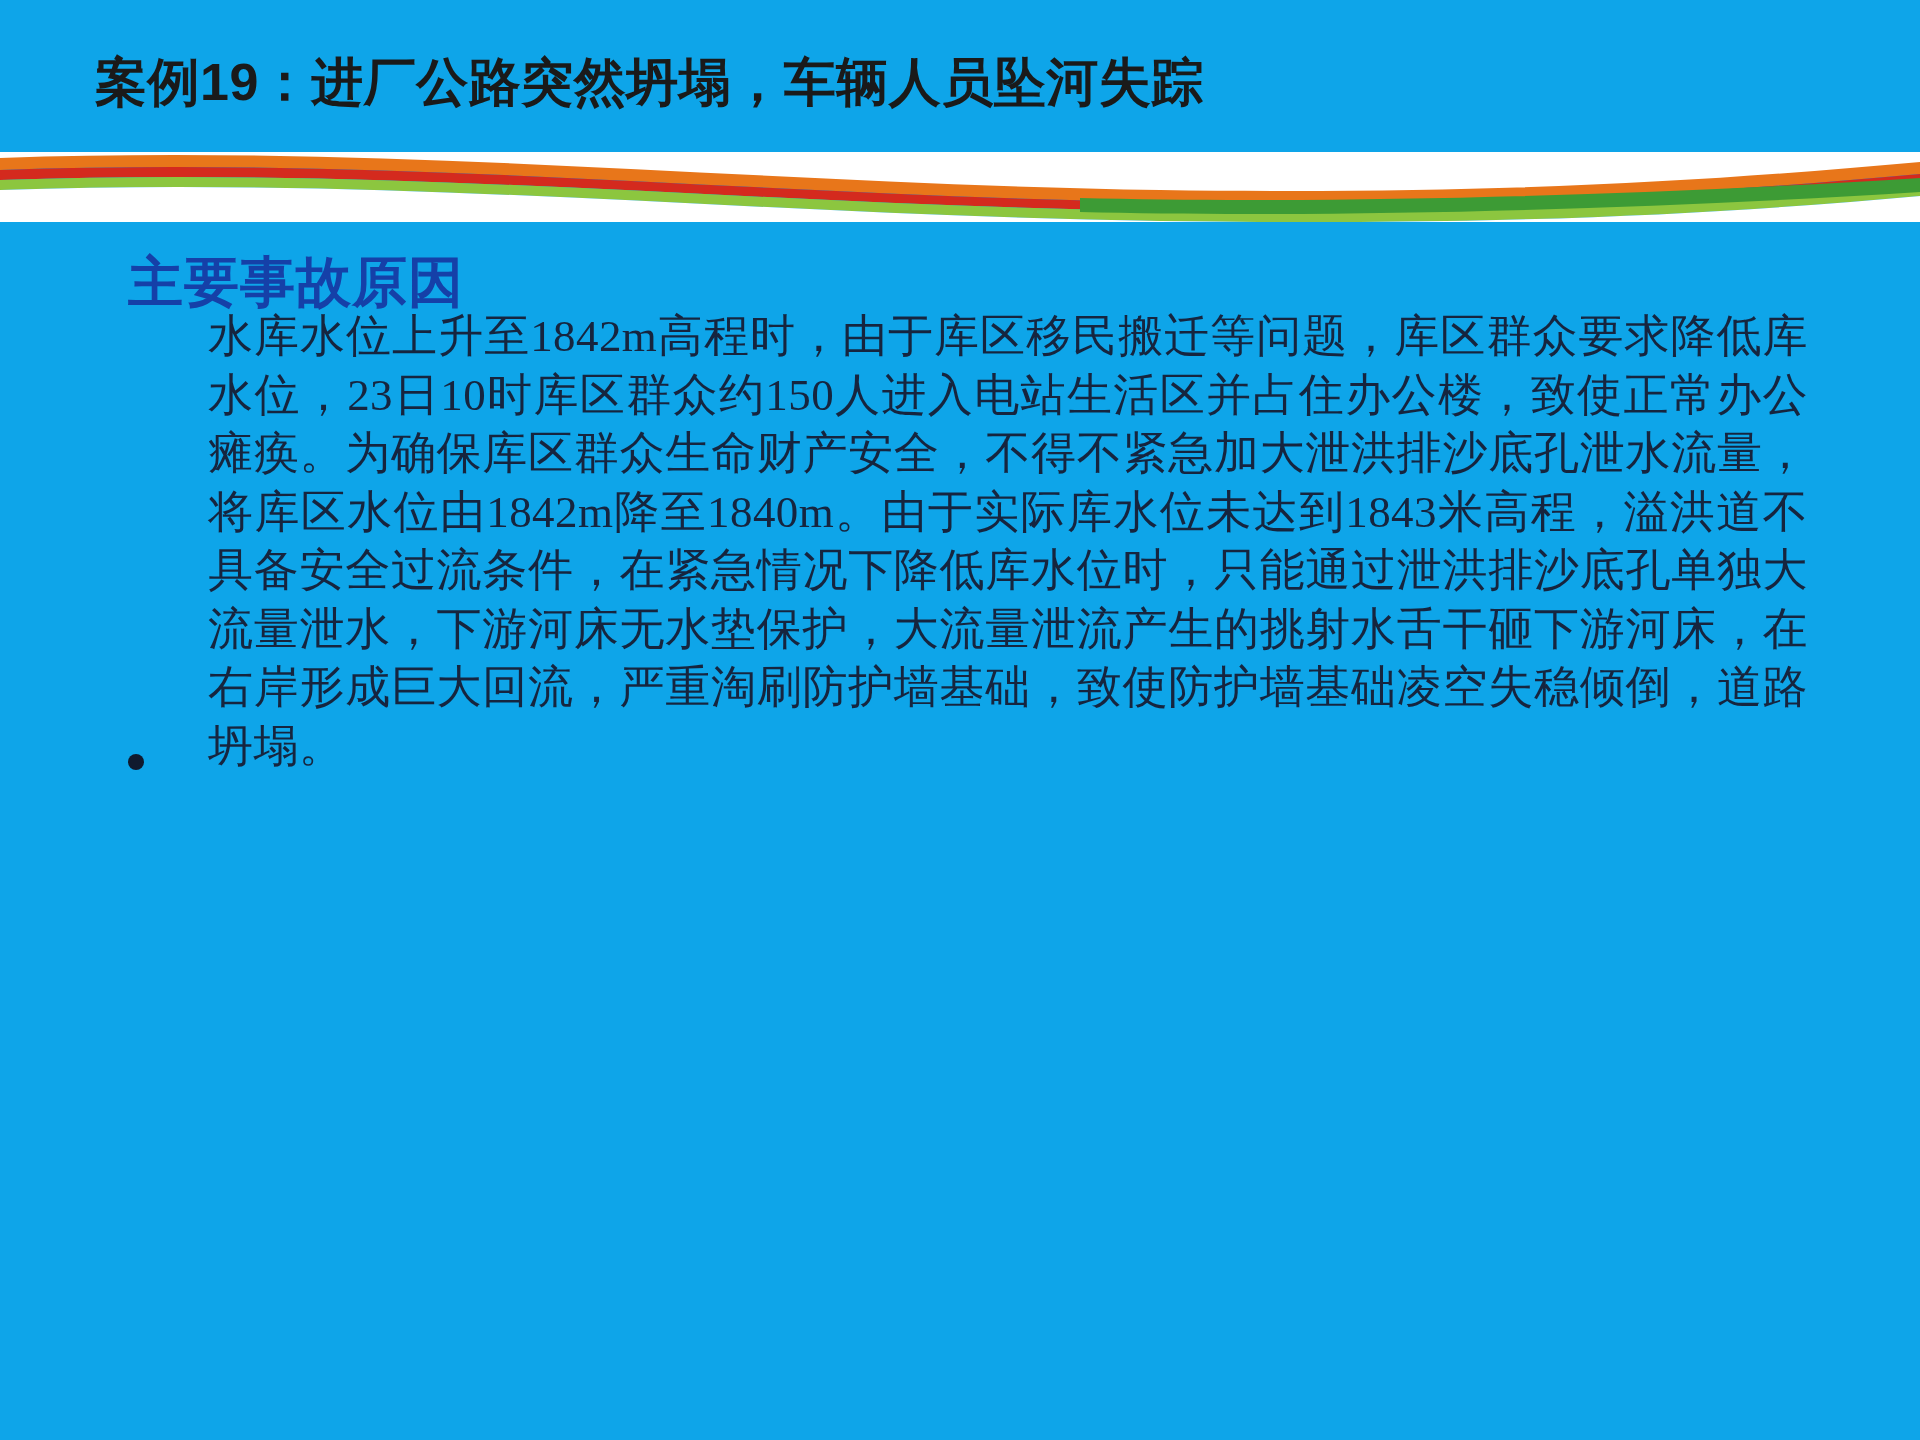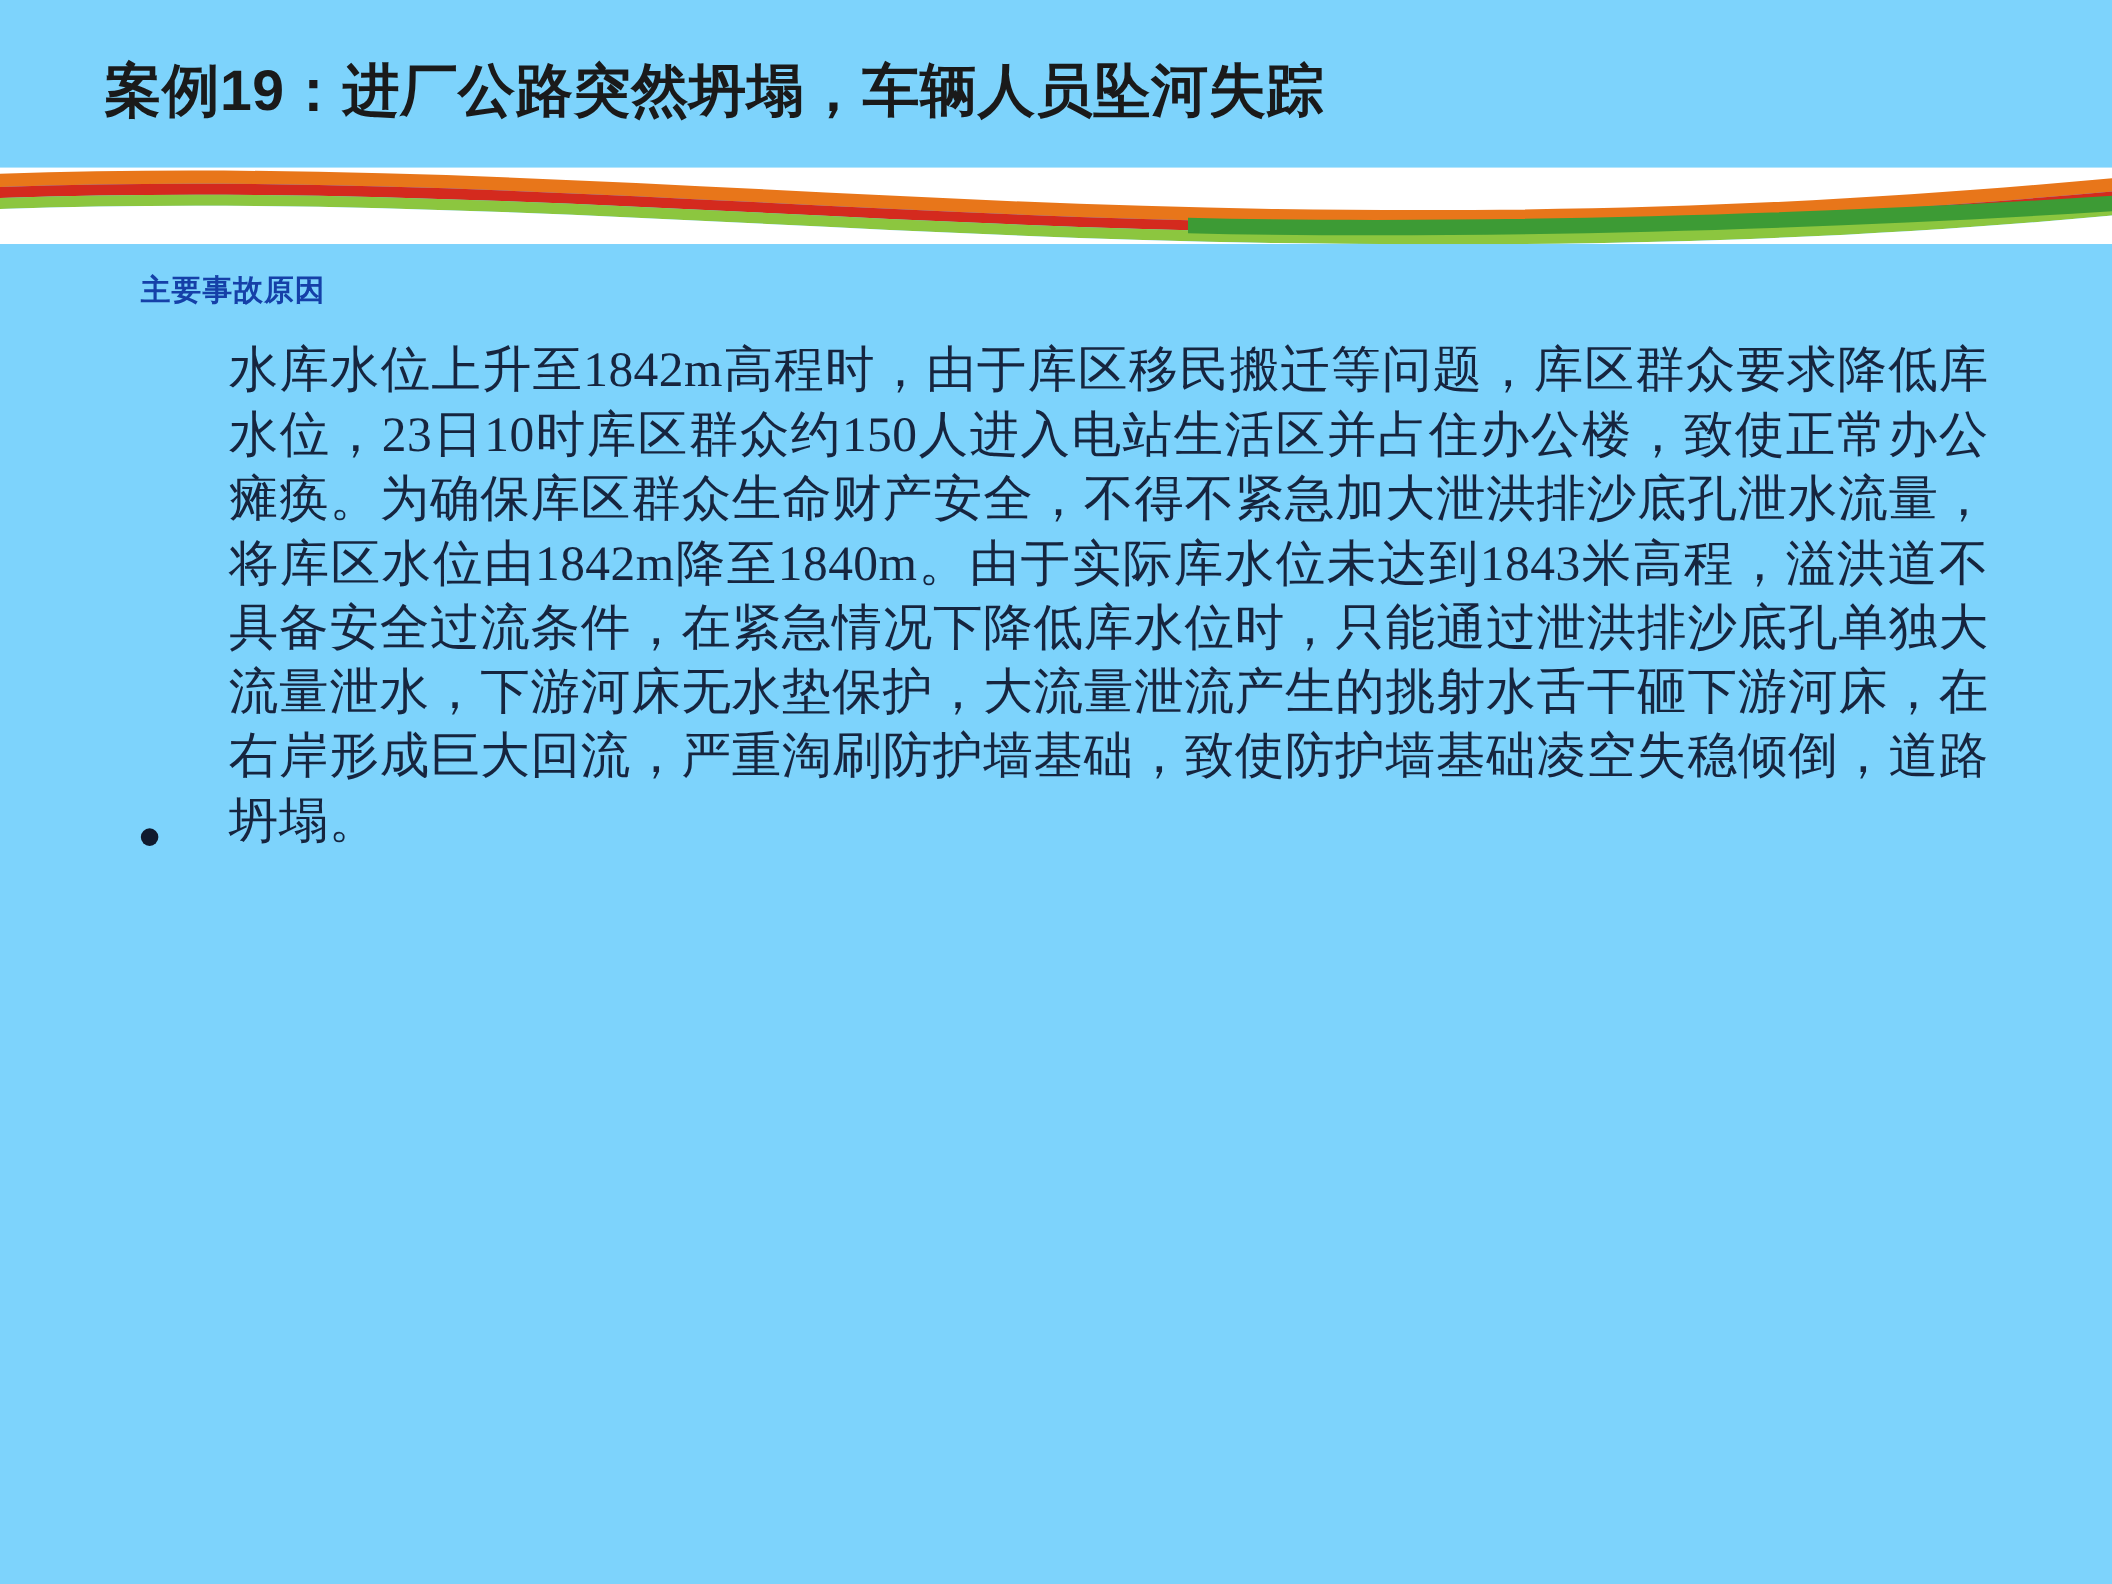--- a/index.html
+++ b/index.html
@@ -10,21 +10,21 @@
     width: 1920px;
     height: 1440px;
     background: #ffffff;
     font-family: "Liberation Sans", sans-serif;
     overflow: hidden;
   }
   .slide {
     position: relative;
     width: 1920px;
     height: 1440px;
-    background: #7dd3fc;
+    background: #0ea5e9;
     box-sizing: border-box;
   }
 
   
   .title-area {
     position: absolute;
     left: 0;
     top: 0;
     width: 1920px;
     height: 175px;
@@ -59,21 +59,21 @@
     position: absolute;
     left: 0;
     top: 232px;
     width: 1920px;
   }
   .section-heading {
     position: absolute;
     left: 128px;
     top: 14px;
     font-family: "Liberation Sans", sans-serif;
-    font-size: 27px;
+    font-size: 55px;
     font-weight: 700;
     color: #1540a8;
     letter-spacing: 1px;
   }
   .bullets {
     position: absolute;
     left: 128px;
     top: 75px;
     width: 1680px;
   }

